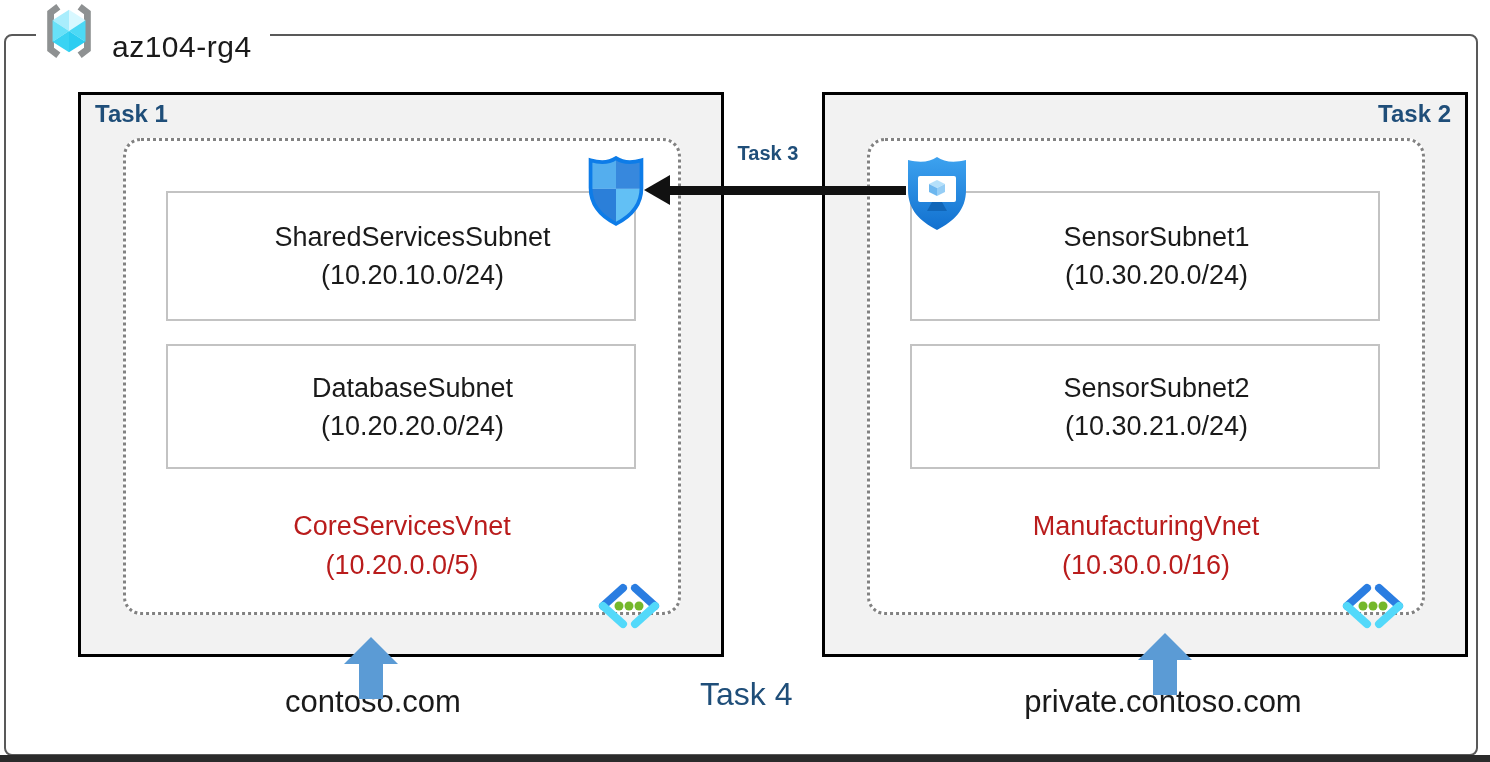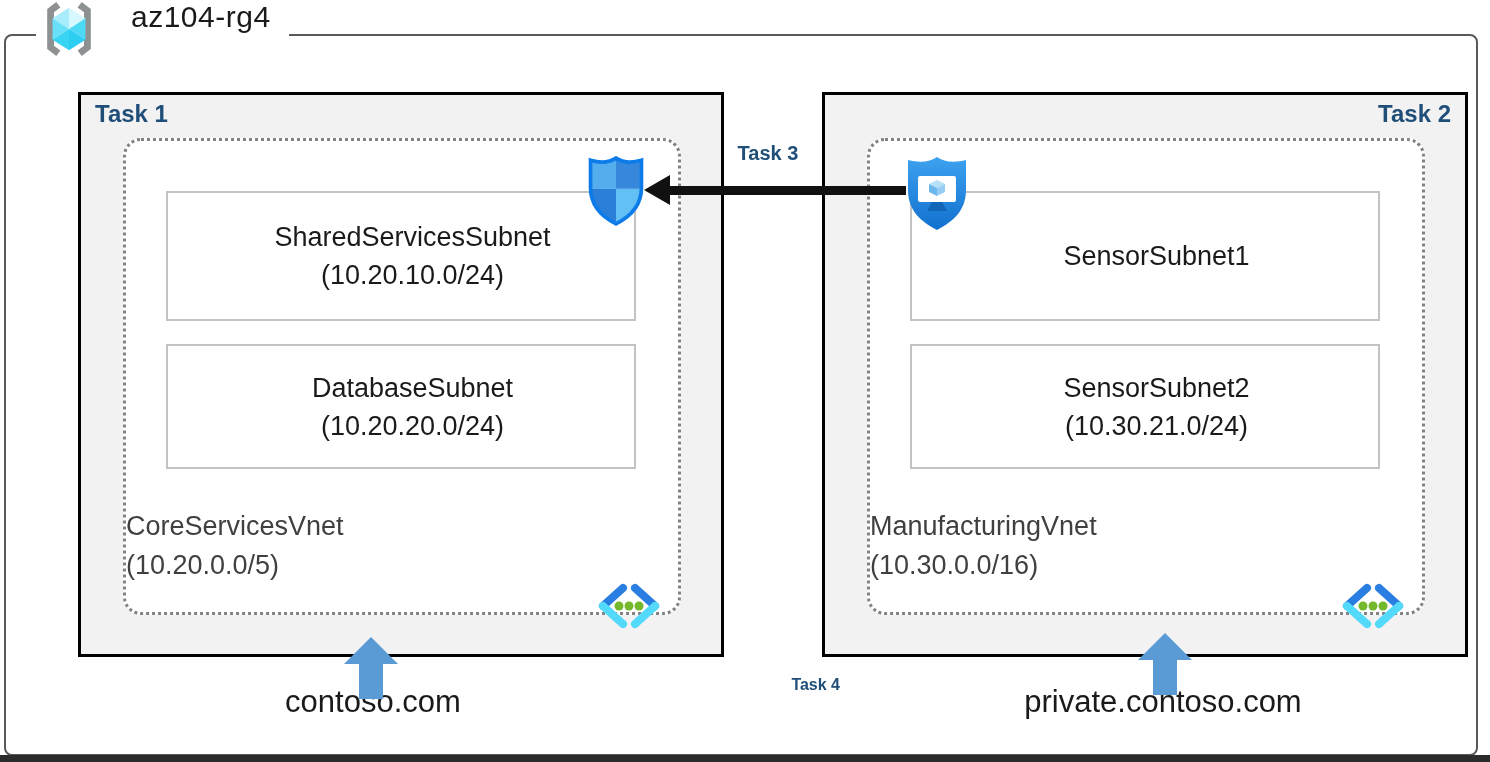--- a/index.html
+++ b/index.html
@@ -8,21 +8,21 @@
     font-family:"Liberation Sans", sans-serif;background:#fff;
   }
   
   .rg-frame{
     position:absolute;left:4px;top:34px;width:1474px;height:722px;
     border:2px solid #595959;border-radius:8px;box-sizing:border-box;background:#fff;
   }
   .bottom-bar{position:absolute;left:0;top:755px;width:1490px;height:7px;background:#2b2b2b;}
   .rg-header{
     position:absolute;left:36px;top:0px;height:64px;padding:0 18px 0 2px;
-    background:#fff;display:flex;align-items:flex-start;gap:31px;z-index:6;
+    background:#fff;display:flex;align-items:flex-end;gap:12px;z-index:6;
   }
   .rg-name{font-size:30px;color:#1a1a1a;letter-spacing:0.5px;}
   
   .panel{
     position:absolute;top:92px;width:646px;height:565px;background:#f2f2f2;
     border:3px solid #000;box-sizing:border-box;z-index:1;
   }
   .panel.left{left:78px;}
   .panel.right{left:822px;}
   .task-label{position:absolute;font-size:24px;font-weight:bold;color:#1f4e79;}
@@ -33,44 +33,44 @@
     border:3px dotted #828282;border-radius:18px;box-sizing:border-box;
   }
   .subnet-box{
     position:absolute;left:40px;width:470px;background:#fff;border:2px solid #c3c3c3;
     box-sizing:border-box;display:flex;flex-direction:column;align-items:center;justify-content:center;padding-left:23px;
   }
   .subnet-box.s1{top:50px;height:130px;}
   .subnet-box.s2{top:203px;height:125px;}
   .subnet-box span{font-size:27px;color:#1a1a1a;line-height:38px;}
   .vnet-caption{
-    position:absolute;left:0;right:0;top:366px;text-align:left;
-    font-size:27px;color:#404040;line-height:39px;
+    position:absolute;left:0;right:0;top:366px;text-align:center;
+    font-size:27px;color:#b91c1c;line-height:39px;
   }
   .vnet-icon{position:absolute;left:467px;top:442px;z-index:4;}
   
   .shield-icon{position:absolute;left:586px;top:156px;z-index:10;}
   .bastion-icon{position:absolute;left:902px;top:154px;z-index:10;}
   
   .peer-arrow-shaft{position:absolute;left:666px;top:186px;width:240px;height:9px;background:#111;z-index:9;}
   .peer-arrow-head{
     position:absolute;left:644px;top:175px;width:0;height:0;z-index:9;
     border-right:26px solid #111;border-top:15px solid transparent;border-bottom:15px solid transparent;
   }
   .task3-label{position:absolute;left:698px;top:142px;width:140px;text-align:center;
     font-size:20px;font-weight:bold;color:#1f4e79;z-index:9;}
   
   .dns-arrow{position:absolute;z-index:5;}
   .dns-arrow.left{left:344px;top:637px;}
   .dns-arrow.right{left:1138px;top:633px;}
   .dns-label{position:absolute;top:684px;text-align:center;font-size:31px;color:#1a1a1a;}
   .dns-label.left{left:173px;width:400px;}
   .dns-label.right{left:963px;width:400px;}
-  .task4-label{position:absolute;left:700px;top:676px;width:140px;text-align:right;
-    font-size:16px;font-weight:bold;color:#1f4e79;}
+  .task4-label{position:absolute;left:700px;top:676px;width:140px;text-align:left;
+    font-size:32px;font-weight:normal;color:#1f4e79;}
 </style>
 </head>
 <body>
 
 <div id="stage">
 
   <div class="rg-frame"></div>
   <div class="bottom-bar"></div>
 
   <div class="rg-header">
@@ -116,20 +116,21 @@
         </svg>
       </span>
     </div>
   </div>
 
   <div class="panel right">
     <div class="task-label tr">Task 2</div>
     <div class="vnet-boundary">
       <div class="subnet-box s1">
         <span>SensorSubnet1</span>
+        <span>(10.30.20.0/24)</span>
       </div>
       <div class="subnet-box s2">
         <span>SensorSubnet2</span>
         <span>(10.30.21.0/24)</span>
       </div>
       <div class="vnet-caption">
         <div>ManufacturingVnet</div>
         <div>(10.30.0.0/16)</div>
       </div>
       <span class="vnet-icon">

